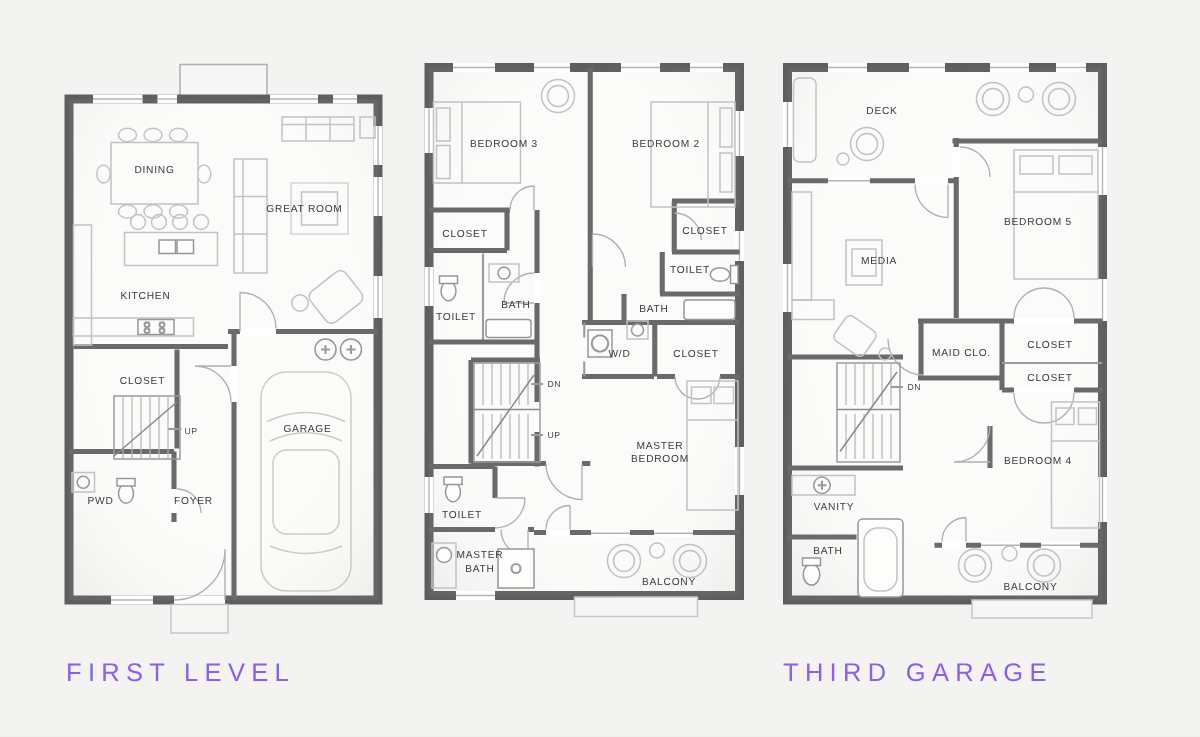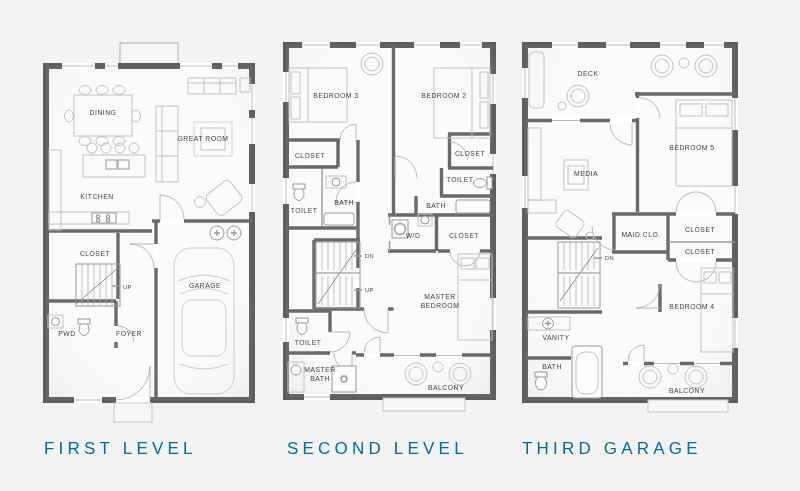--- a/index.html
+++ b/index.html
@@ -1,20 +1,20 @@
 <!DOCTYPE html>
 <html><head>
 <meta charset="utf-8">
 <style>
   html,body{margin:0;padding:0;background:#e9e9e7;}
   .canvas{position:relative;width:800px;height:491px;background:#f3f3f1;overflow:hidden;
           font-family:"Liberation Sans",sans-serif;}
   .plan{position:absolute;}
   .lvl-title{position:absolute;top:439px;font-size:17px;letter-spacing:4.2px;
-             color:#0369a1;font-weight:400;white-space:nowrap;}
+             color:#8b5cf6;font-weight:400;white-space:nowrap;}
   
   .outer{fill:#fbfbfa;stroke:#5e5e5e;stroke-width:6;}
   .bump{fill:#f6f6f4;stroke:#aeaeae;stroke-width:1;}
   .win{fill:#ffffff;}
   .winl{stroke:#b3b3b3;stroke-width:0.9;fill:none;}
   .p{stroke:#6a6a6a;stroke-width:3.4;fill:none;}
   .pm{stroke:#9b9b9b;stroke-width:1.4;fill:none;}
   .door{stroke:#b0b0b0;stroke-width:0.9;fill:none;}
   .fur{stroke:#c2c2c2;stroke-width:1;fill:none;}
   .furf{stroke:#c2c2c2;stroke-width:1;fill:#fbfbfa;}
@@ -456,15 +456,14 @@
     <text class="rl" x="192" y="196" text-anchor="middle">CLOSET</text>
     <text class="rl" x="192" y="218" text-anchor="middle">CLOSET</text>
     <text class="rs" x="97" y="224">DN</text>
     <text class="rl" x="48" y="304" text-anchor="middle">VANITY</text>
     <text class="rl" x="44" y="333" text-anchor="middle">BATH</text>
     <text class="rl" x="184" y="273" text-anchor="middle">BEDROOM 4</text>
     <text class="rl" x="179" y="357" text-anchor="middle">BALCONY</text>
   </svg>
 
   <div class="lvl-title" style="left:44px">FIRST LEVEL</div>
-  <div class="lvl-title" style="left:287px">SECOND LEVEL</div>
   <div class="lvl-title" style="left:522px">THIRD GARAGE</div>
 </div>
 
 </body></html>

